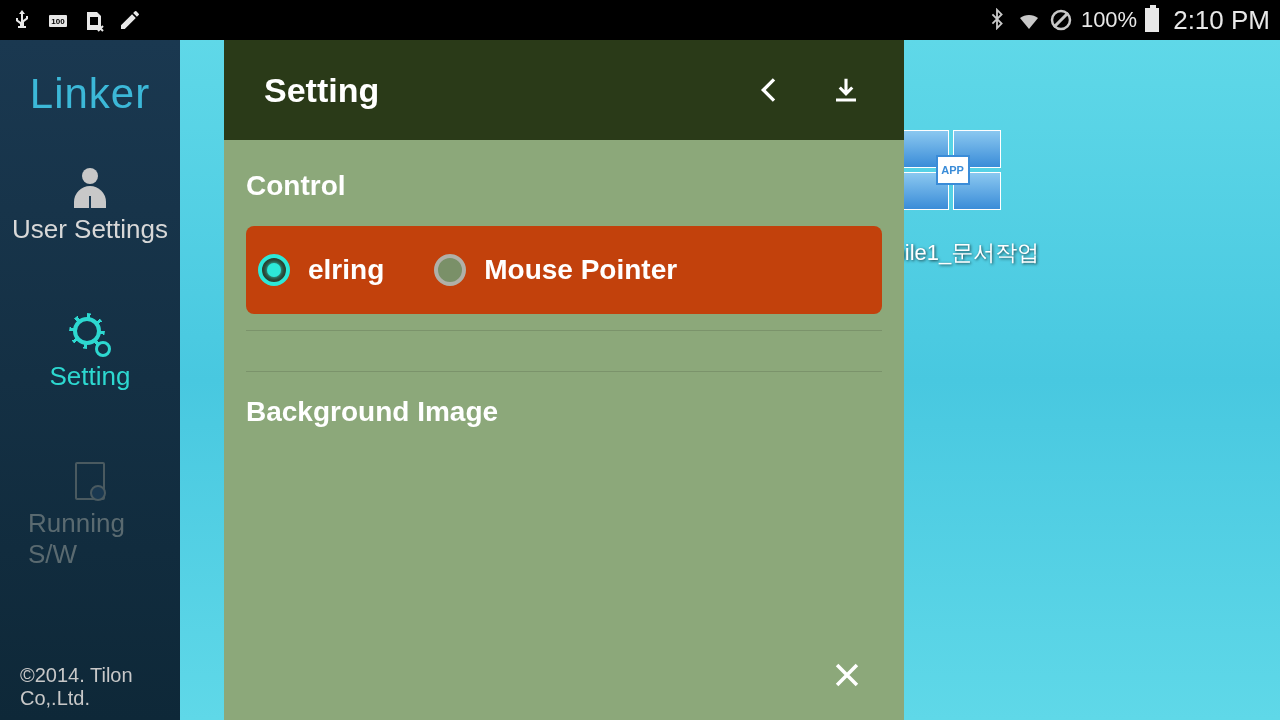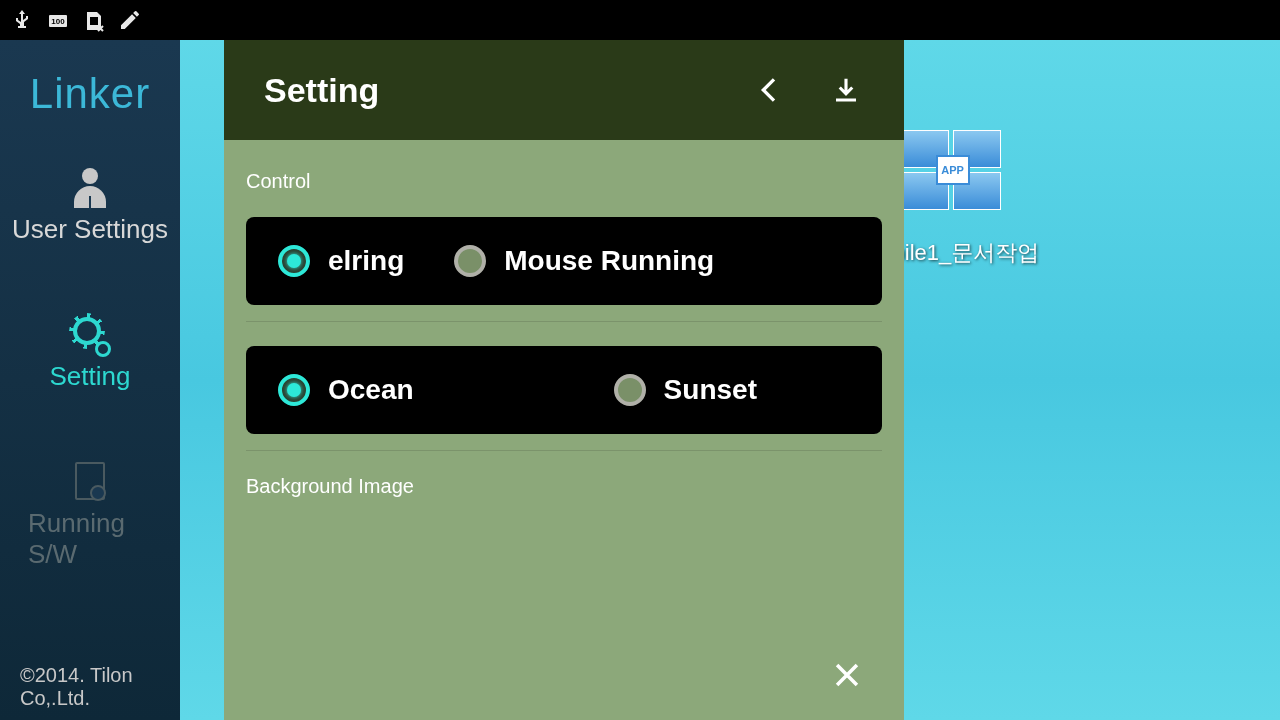--- a/index.html
+++ b/index.html
@@ -36,22 +36,22 @@
 
 
 .panel { position: absolute; top: 40px; left: 224px; width: 680px; height: 680px; background: #8ca87a; z-index: 60; display: flex; flex-direction: column; }
 .panel-header { height: 100px; background: #2a3a18; display: flex; align-items: center; padding: 0 40px; }
 .panel-title { font-size: 34px; font-weight: 600; color: #fff; }
 .header-actions { margin-left: auto; display: flex; gap: 40px; }
 .header-btn { width: 36px; height: 36px; cursor: pointer; display: flex; align-items: center; justify-content: center; }
 
 .panel-body { flex: 1; padding: 30px 22px 0; overflow: hidden; }
 .section { margin-bottom: 24px; padding-bottom: 16px; border-bottom: 1px solid rgba(0,0,0,0.12); }
-.section-title { font-size: 20px; font-weight: 400; color: #fff; margin-bottom: 24px; }
-.option-box { background: #000000; border-radius: 8px; padding: 28px 32px; display: flex; gap: 50px; }
+.section-title { font-size: 28px; font-weight: 700; color: #fff; margin-bottom: 24px; }
+.option-box { background: #c2410c; border-radius: 8px; padding: 28px 12px; display: flex; gap: 50px; }
 .radio-opt { display: flex; align-items: center; gap: 18px; cursor: pointer; }
 .radio-outer { width: 32px; height: 32px; border-radius: 50%; border: 4px solid #b0b0a8; display: flex; align-items: center; justify-content: center; background: #7a9068; }
 .radio-opt.selected .radio-outer { border-color: #2de8d8; background: #2a4030; }
 .radio-inner { width: 14px; height: 14px; border-radius: 50%; background: transparent; }
 .radio-opt.selected .radio-inner { background: #2de8d8; box-shadow: 0 0 4px #2de8d8; }
 .radio-label { font-size: 28px; font-weight: 600; color: #fff; }
 
 .close-btn { position: absolute; bottom: 24px; right: 40px; cursor: pointer; }
 
 
@@ -90,20 +90,44 @@
           <path d="M5 3h10l4 4v14H5z" fill="#e8e8e8"></path>
           <rect x="8" y="8" width="8" height="8" fill="#000"></rect>
           <path d="M16 17l5 5M21 17l-5 5" stroke="#e8e8e8" stroke-width="2"></path>
         </svg>
     </span>
     <span class="status-icon">
       <svg viewBox="0 0 24 24" width="24" height="24" fill="#e8e8e8">
           <path d="M3 17.25V21h3.75L17.81 9.94l-3.75-3.75L3 17.25zM20.71 7.04a1 1 0 000-1.41l-2.34-2.34a1 1 0 00-1.41 0l-1.83 1.83 3.75 3.75 1.83-1.83z"></path>
         </svg>
     </span>
+  </div>
+  <div class="status-right">
+    <span class="status-icon">
+      <svg viewBox="0 0 24 24" width="22" height="22" fill="none" stroke="#c8c8c8" stroke-width="2">
+          <path d="M7 7l10 10-5 5V2l5 5L7 17"></path>
+        </svg>
+    </span>
+    <span class="status-icon">
+      <svg viewBox="0 0 24 24" width="26" height="26" fill="#c8c8c8">
+          <path d="M12 20l9-11c-5-4-13-4-18 0l9 11z"></path>
+        </svg>
+    </span>
+    <span class="status-icon">
+      <svg viewBox="0 0 24 24" width="24" height="24" fill="none" stroke="#c8c8c8" stroke-width="2.5">
+          <circle cx="12" cy="12" r="9"></circle>
+          <path d="M6 6l12 12" transform="rotate(90 12 12)"></path>
+          <path d="M5 19L19 5"></path>
+        </svg>
+    </span>
+    <span class="status-pct">100%</span>
+    <span>
+        <div class="battery-rect"></div>
+      </span>
+    <span class="status-time">2:10 PM</span>
   </div>
 </div>
 
 <div class="desktop">
   <div class="desktop-icon" style="top:90px; left:660px;">
     <div class="desktop-icon-img">
       <div class="window-tile" style="top:0;left:0;width:48px;height:38px;"></div>
       <div class="window-tile" style="top:0;left:52px;width:48px;height:38px;"></div>
       <div class="window-tile" style="top:42px;left:0;width:48px;height:38px;"></div>
       <div class="window-tile" style="top:42px;left:52px;width:48px;height:38px;"></div>
@@ -177,40 +201,26 @@
         <div class="radio-opt selected">
           <div class="radio-outer">
               <div class="radio-inner"></div>
             </div>
           <span class="radio-label">elring</span>
         </div>
         <div class="radio-opt">
           <div class="radio-outer">
               <div class="radio-inner"></div>
             </div>
-          <span class="radio-label">Mouse Running</span>
+          <span class="radio-label">Mouse Pointer</span>
         </div>
       </div>
     </div>
 
     <div class="section">
-      <div class="option-box" style="gap:200px;">
-        <div class="radio-opt selected">
-          <div class="radio-outer">
-              <div class="radio-inner"></div>
-            </div>
-          <span class="radio-label">Ocean</span>
-        </div>
-        <div class="radio-opt">
-          <div class="radio-outer">
-              <div class="radio-inner"></div>
-            </div>
-          <span class="radio-label">Sunset</span>
-        </div>
-      </div>
     </div>
 
     <div class="section" style="border:none;">
       <div class="section-title">Background Image</div>
     </div>
   </div>
 
   <div class="close-btn">
     <svg viewBox="0 0 24 24" width="34" height="34" fill="none" stroke="#fff" stroke-width="2.5">
         <path d="M5 5l14 14M19 5L5 19"></path>

